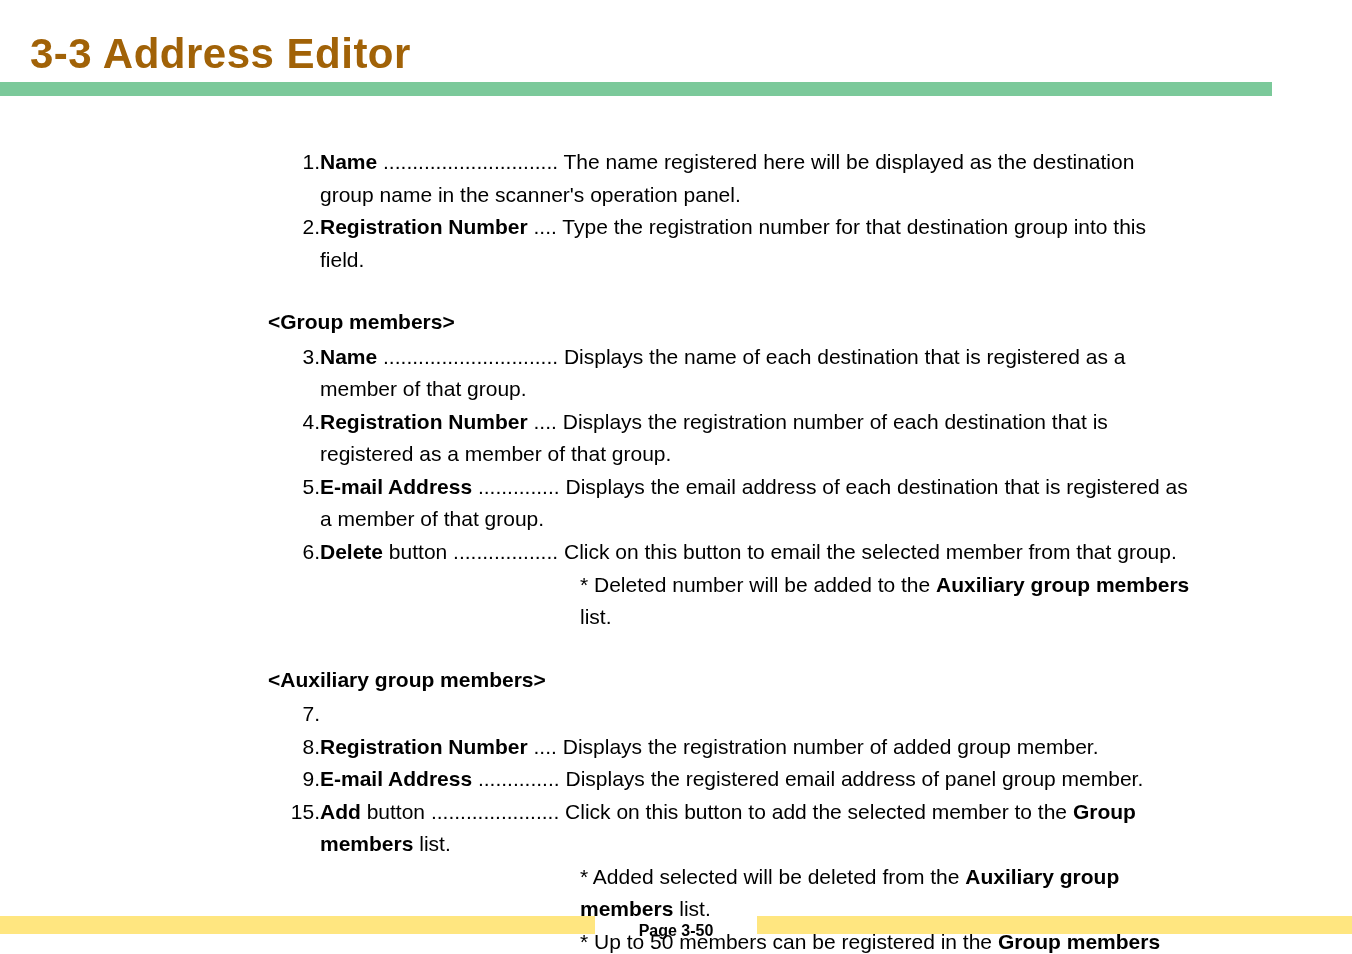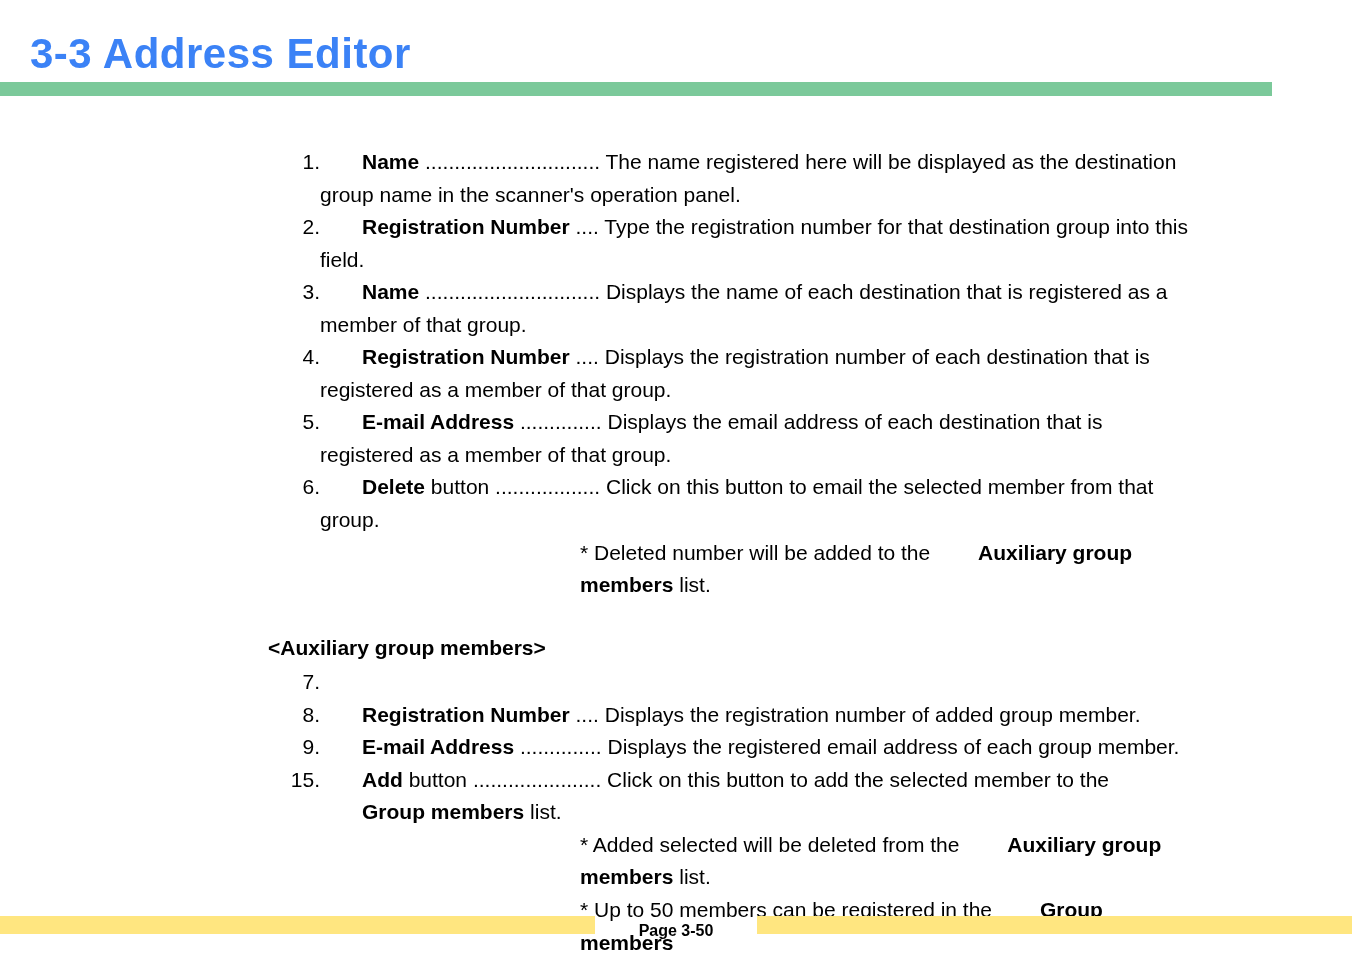--- a/index.html
+++ b/index.html
@@ -1,25 +1,25 @@
 <!DOCTYPE html>
 <html><head>
 <meta charset="utf-8">
 <style>
   * { margin: 0; padding: 0; box-sizing: border-box; }
   html, body { width: 1352px; height: 954px; font-family: Arial, Helvetica, sans-serif; background: #fff; color: #000; }
   .page { width: 1352px; height: 954px; position: relative; padding: 30px 80px 0 0; }
   .title-row { display: flex; align-items: flex-end; margin-left: 30px; margin-bottom: 4px; }
-  .title { font-size: 42px; font-weight: 700; font-stretch: condensed; letter-spacing: 0.5px; color: #3b82f6; font-family: "Arial Narrow", Arial, sans-serif; }
+  .title { font-size: 42px; font-weight: 700; font-stretch: condensed; letter-spacing: 0.5px; color: #a16207; font-family: "Arial Narrow", Arial, sans-serif; }
   .title-bar { height: 14px; background: #7bc99a; margin-left: 0; width: 100%; }
   .content { margin: 50px 80px 0 280px; font-size: 21px; line-height: 1.55; }
   .item { display: flex; margin-bottom: 0; }
   .num { width: 40px; text-align: right; flex-shrink: 0; }
   .dots { flex-shrink: 0; }
-  .bold { font-weight: 700; margin-left: 42px; }
+  .bold { font-weight: 700; }
   .section-h { font-weight: 700; margin: 30px 0 2px -12px; font-size: 21px; }
   .indent-note { margin-left: 300px; }
   .footer-wrap { position: absolute; left: 0; bottom: 0; width: 100%; height: 60px; }
   .footer-label { position: absolute; bottom: 14px; width: 100%; text-align: center; font-weight: 700; font-size: 16px; z-index: 3; }
   .yellow-left { position:absolute; bottom:20px; left:0; height:18px; background:#ffe680; }
   .yellow-right { position:absolute; bottom:20px; right:0; height:18px; background:#ffe680; }
 </style>
 </head>
 <body>
 
@@ -39,20 +39,21 @@
       </span>
     </div>
 
     <div class="item">
       <span class="num">2.</span>
       <span>
         <span class="bold">Registration Number</span><span class="dots"> .... </span><span>Type the registration number for that destination group into this field.</span>
       </span>
     </div>
 
+    <div class="section-h">&lt;Group members&gt;</div>
 
     <div class="item">
       <span class="num">3.</span>
       <span>
         <span class="bold">Name</span><span class="dots"> .............................. </span><span>Displays the name of each destination that is registered as a member of that group.</span>
       </span>
     </div>
 
     <div class="item">
       <span class="num">4.</span>
@@ -87,21 +88,21 @@
     <div class="item">
       <span class="num">8.</span>
       <span>
         <span class="bold">Registration Number</span><span class="dots"> .... </span><span>Displays the registration number of added group member.</span>
       </span>
     </div>
 
     <div class="item">
       <span class="num">9.</span>
       <span>
-        <span class="bold">E-mail Address</span><span class="dots"> .............. </span><span>Displays the registered email address of each group member.</span>
+        <span class="bold">E-mail Address</span><span class="dots"> .............. </span><span>Displays the registered email address of panel group member.</span>
       </span>
     </div>
 
     <div class="item">
       <span class="num">15.</span>
       <span>
         <span class="bold">Add</span><span> button</span><span class="dots"> ...................... </span><span>Click on this button to add the selected member to the </span><span class="bold">Group members</span><span> list.</span>
       </span>
     </div>
     <div class="indent-note">

